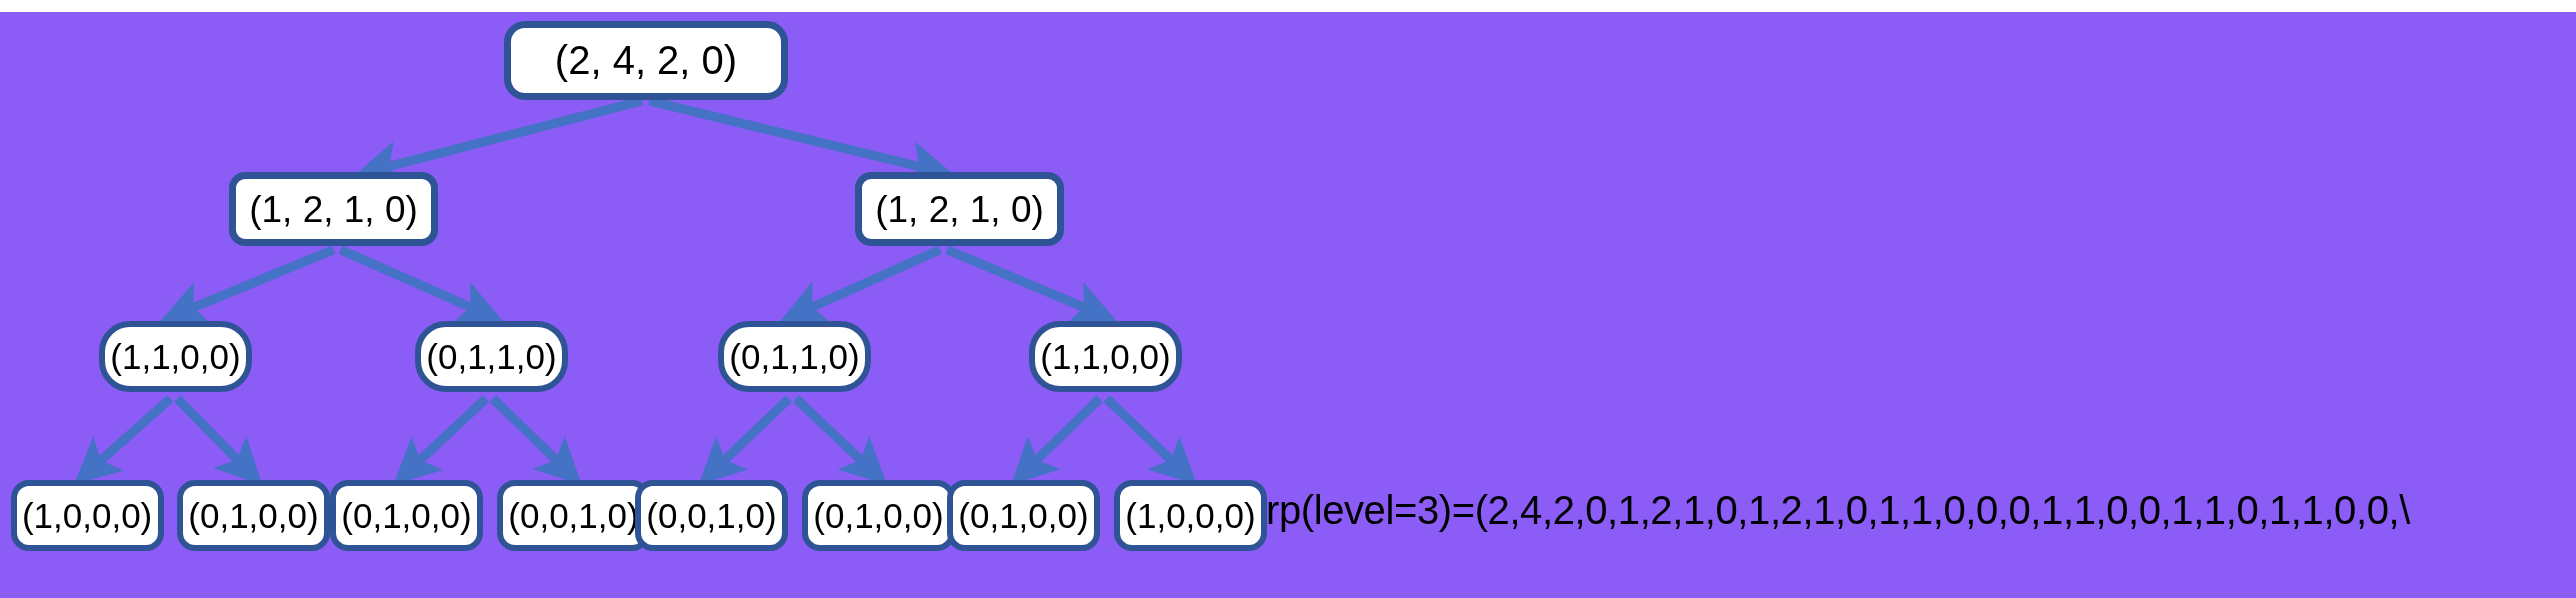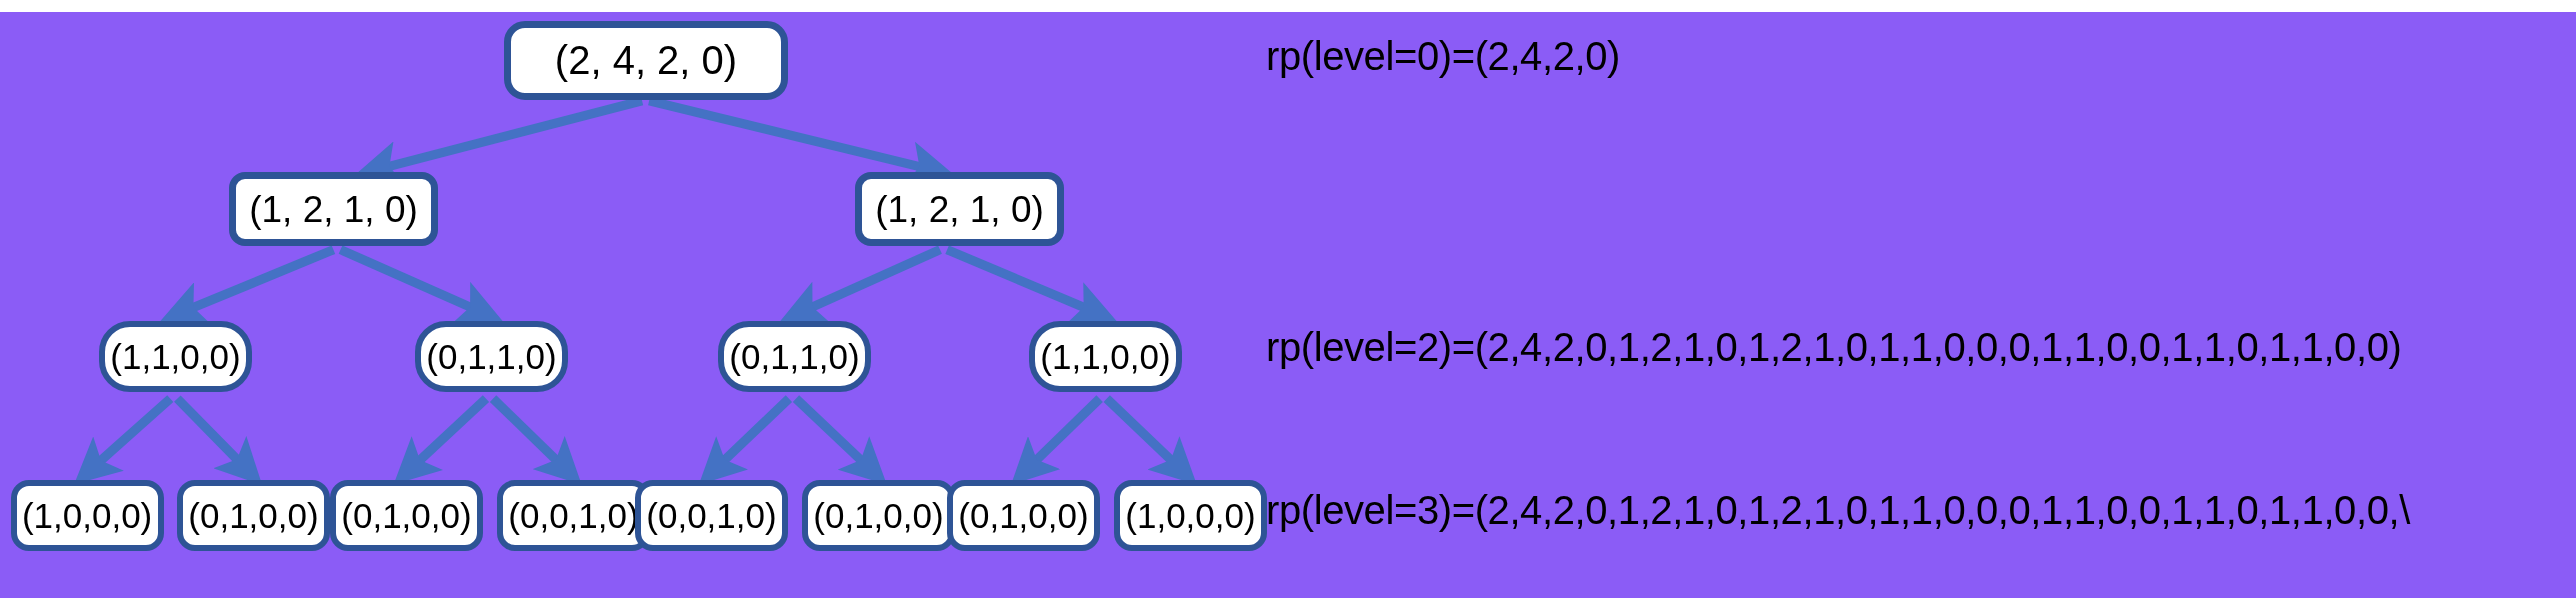--- a/index.html
+++ b/index.html
@@ -126,22 +126,20 @@
 
   <div class="node node-l3" style="left:10.6px; top:468px; width:153px; height:71px;">(1,0,0,0)</div>
   <div class="node node-l3" style="left:177px; top:468px; width:153px; height:71px;">(0,1,0,0)</div>
   <div class="node node-l3" style="left:330px; top:468px; width:153px; height:71px;">(0,1,0,0)</div>
   <div class="node node-l3" style="left:497px; top:468px; width:153px; height:71px;">(0,0,1,0)</div>
   <div class="node node-l3" style="left:635px; top:468px; width:153px; height:71px;">(0,0,1,0)</div>
   <div class="node node-l3" style="left:802px; top:468px; width:153px; height:71px;">(0,1,0,0)</div>
   <div class="node node-l3" style="left:947px; top:468px; width:153px; height:71px;">(0,1,0,0)</div>
   <div class="node node-l3" style="left:1114px; top:468px; width:153px; height:71px;">(1,0,0,0)</div>
 
-  <div class="rp-line" style="left:1266px; top:23px;">rp(level=0)=(2,4,2,0)</div>
 
 
-  <div class="rp-line" style="left:1266px; top:314px;">rp(level=2)=(2,4,2,0,1,2,1,0,1,2,1,0,1,1,0,0,0,1,1,0,0,1,1,0,1,1,0,0)</div>
 
   <div class="rp-line" style="left:1266px; top:477px;">rp(level=3)=(2,4,2,0,1,2,1,0,1,2,1,0,1,1,0,0,0,1,1,0,0,1,1,0,1,1,0,0,\</div>
 
 
 </div>
 
 
 </body></html>

